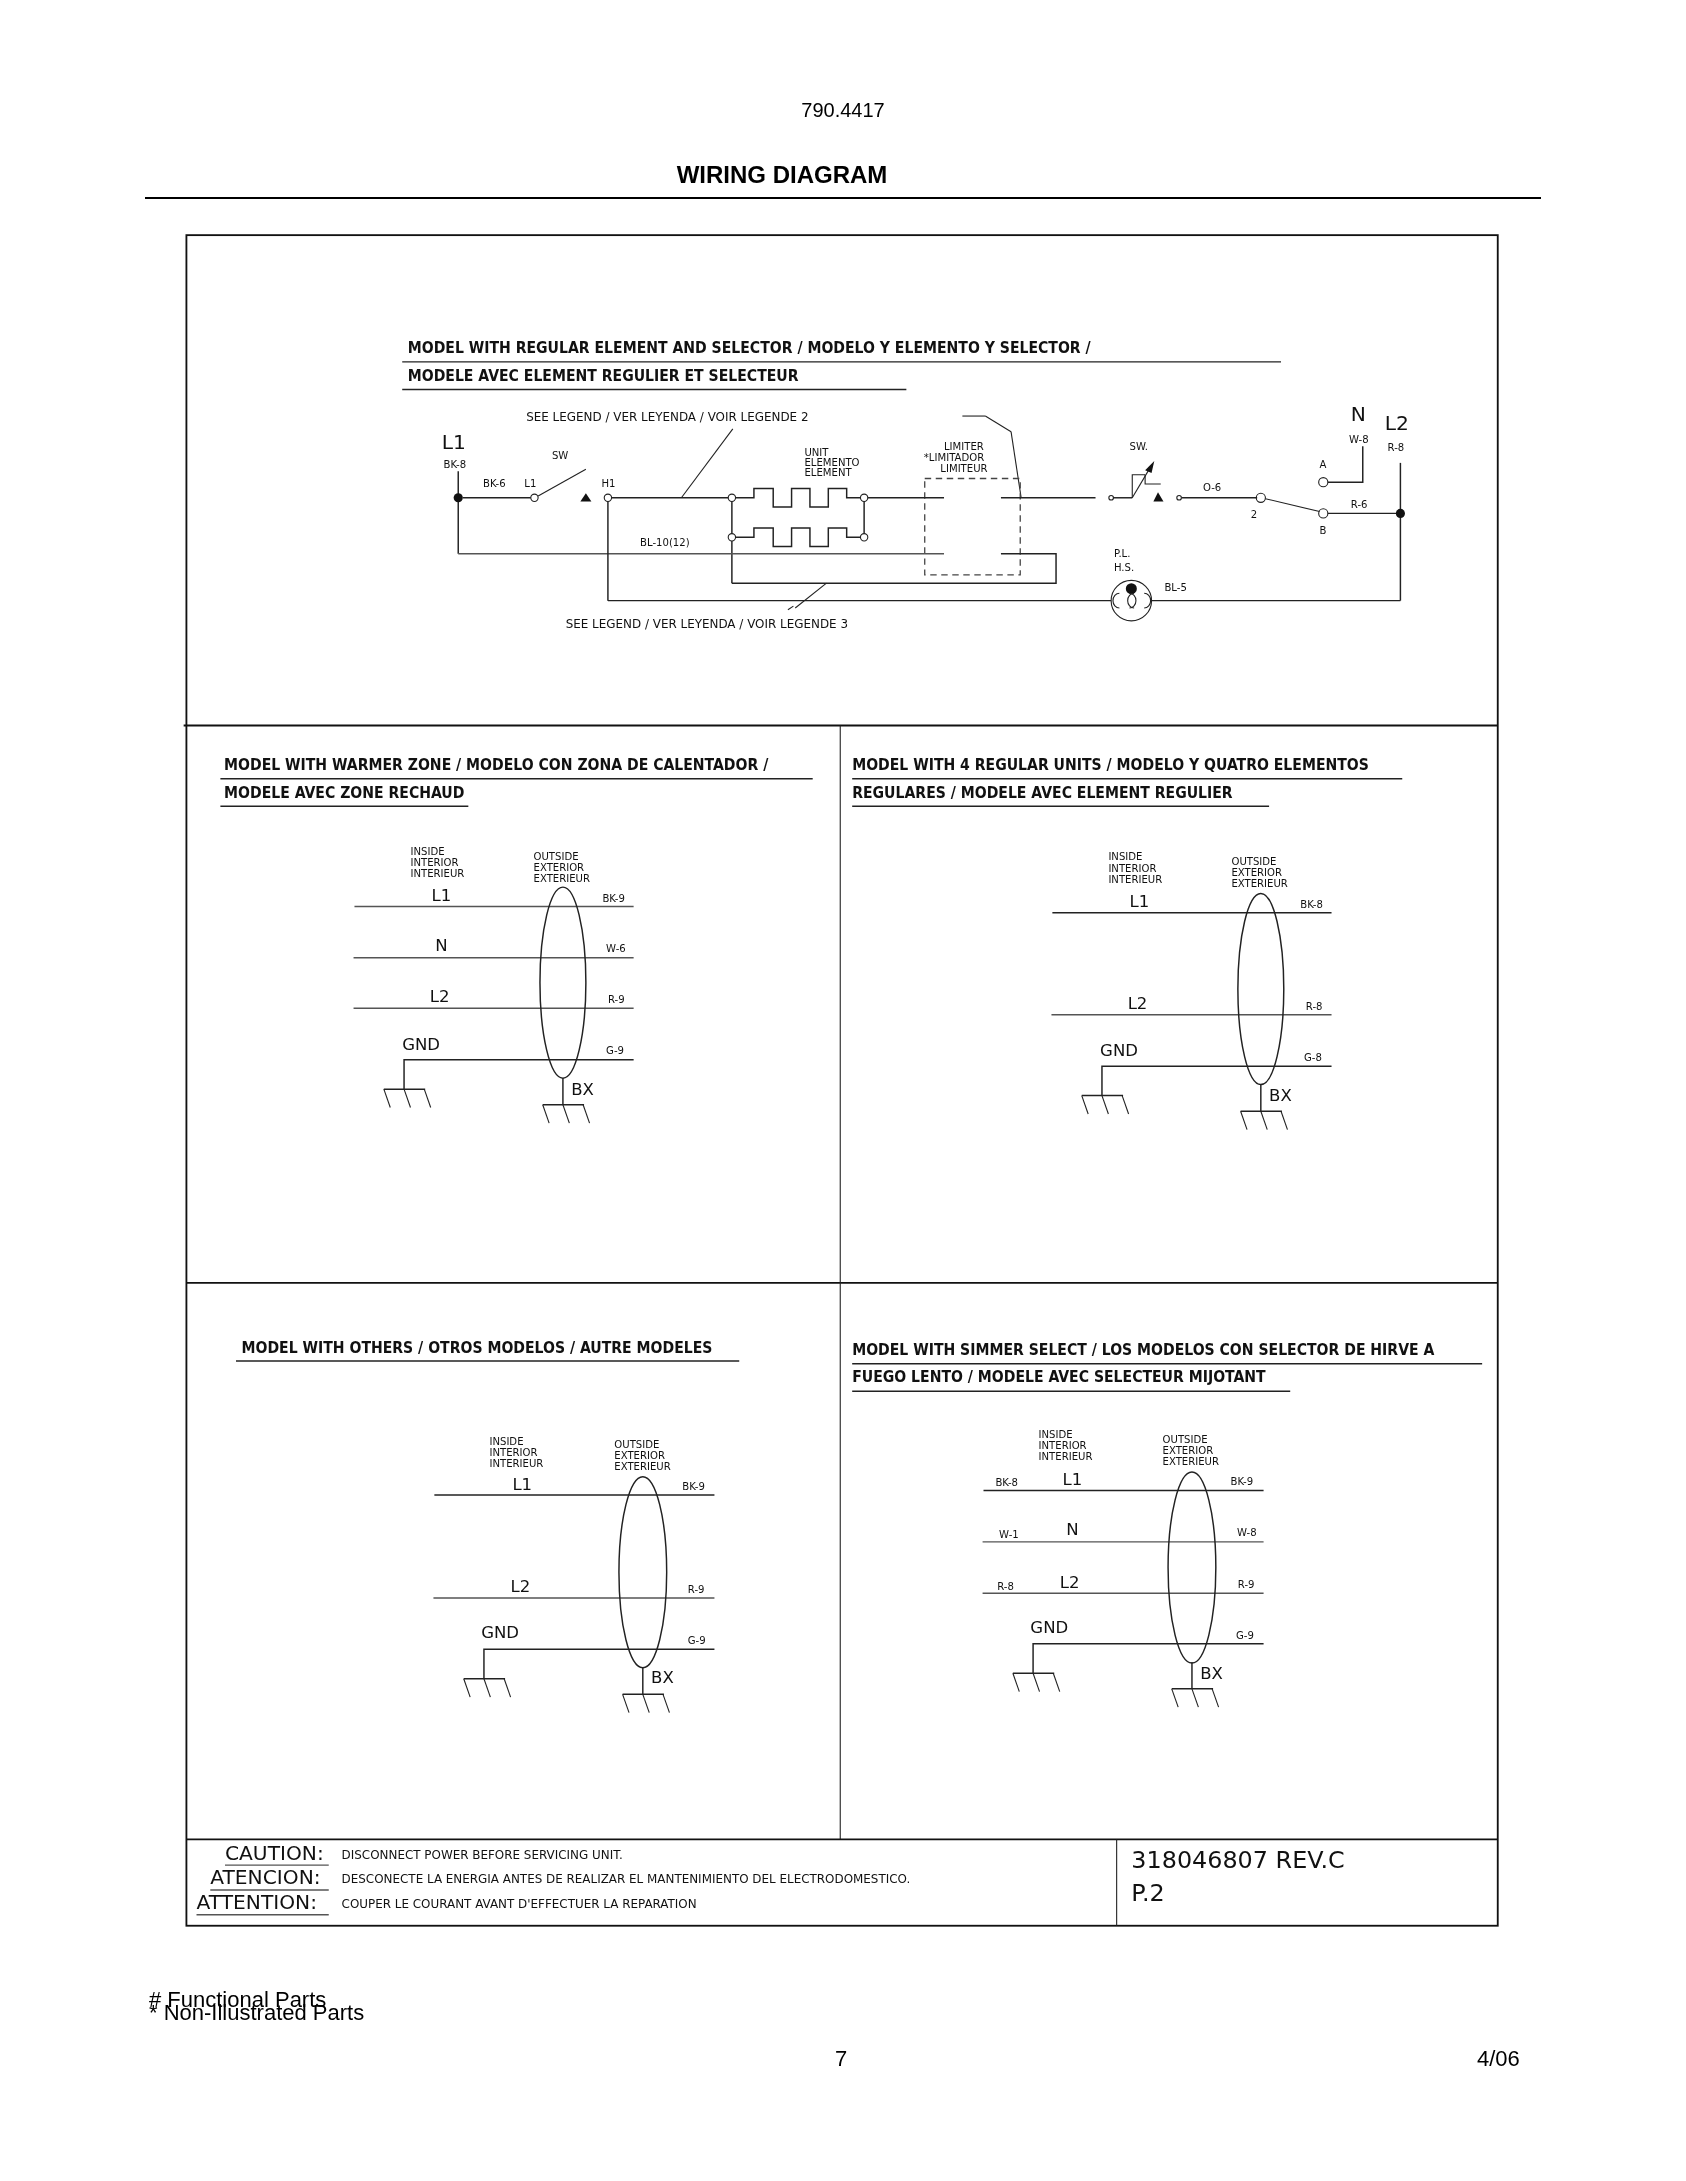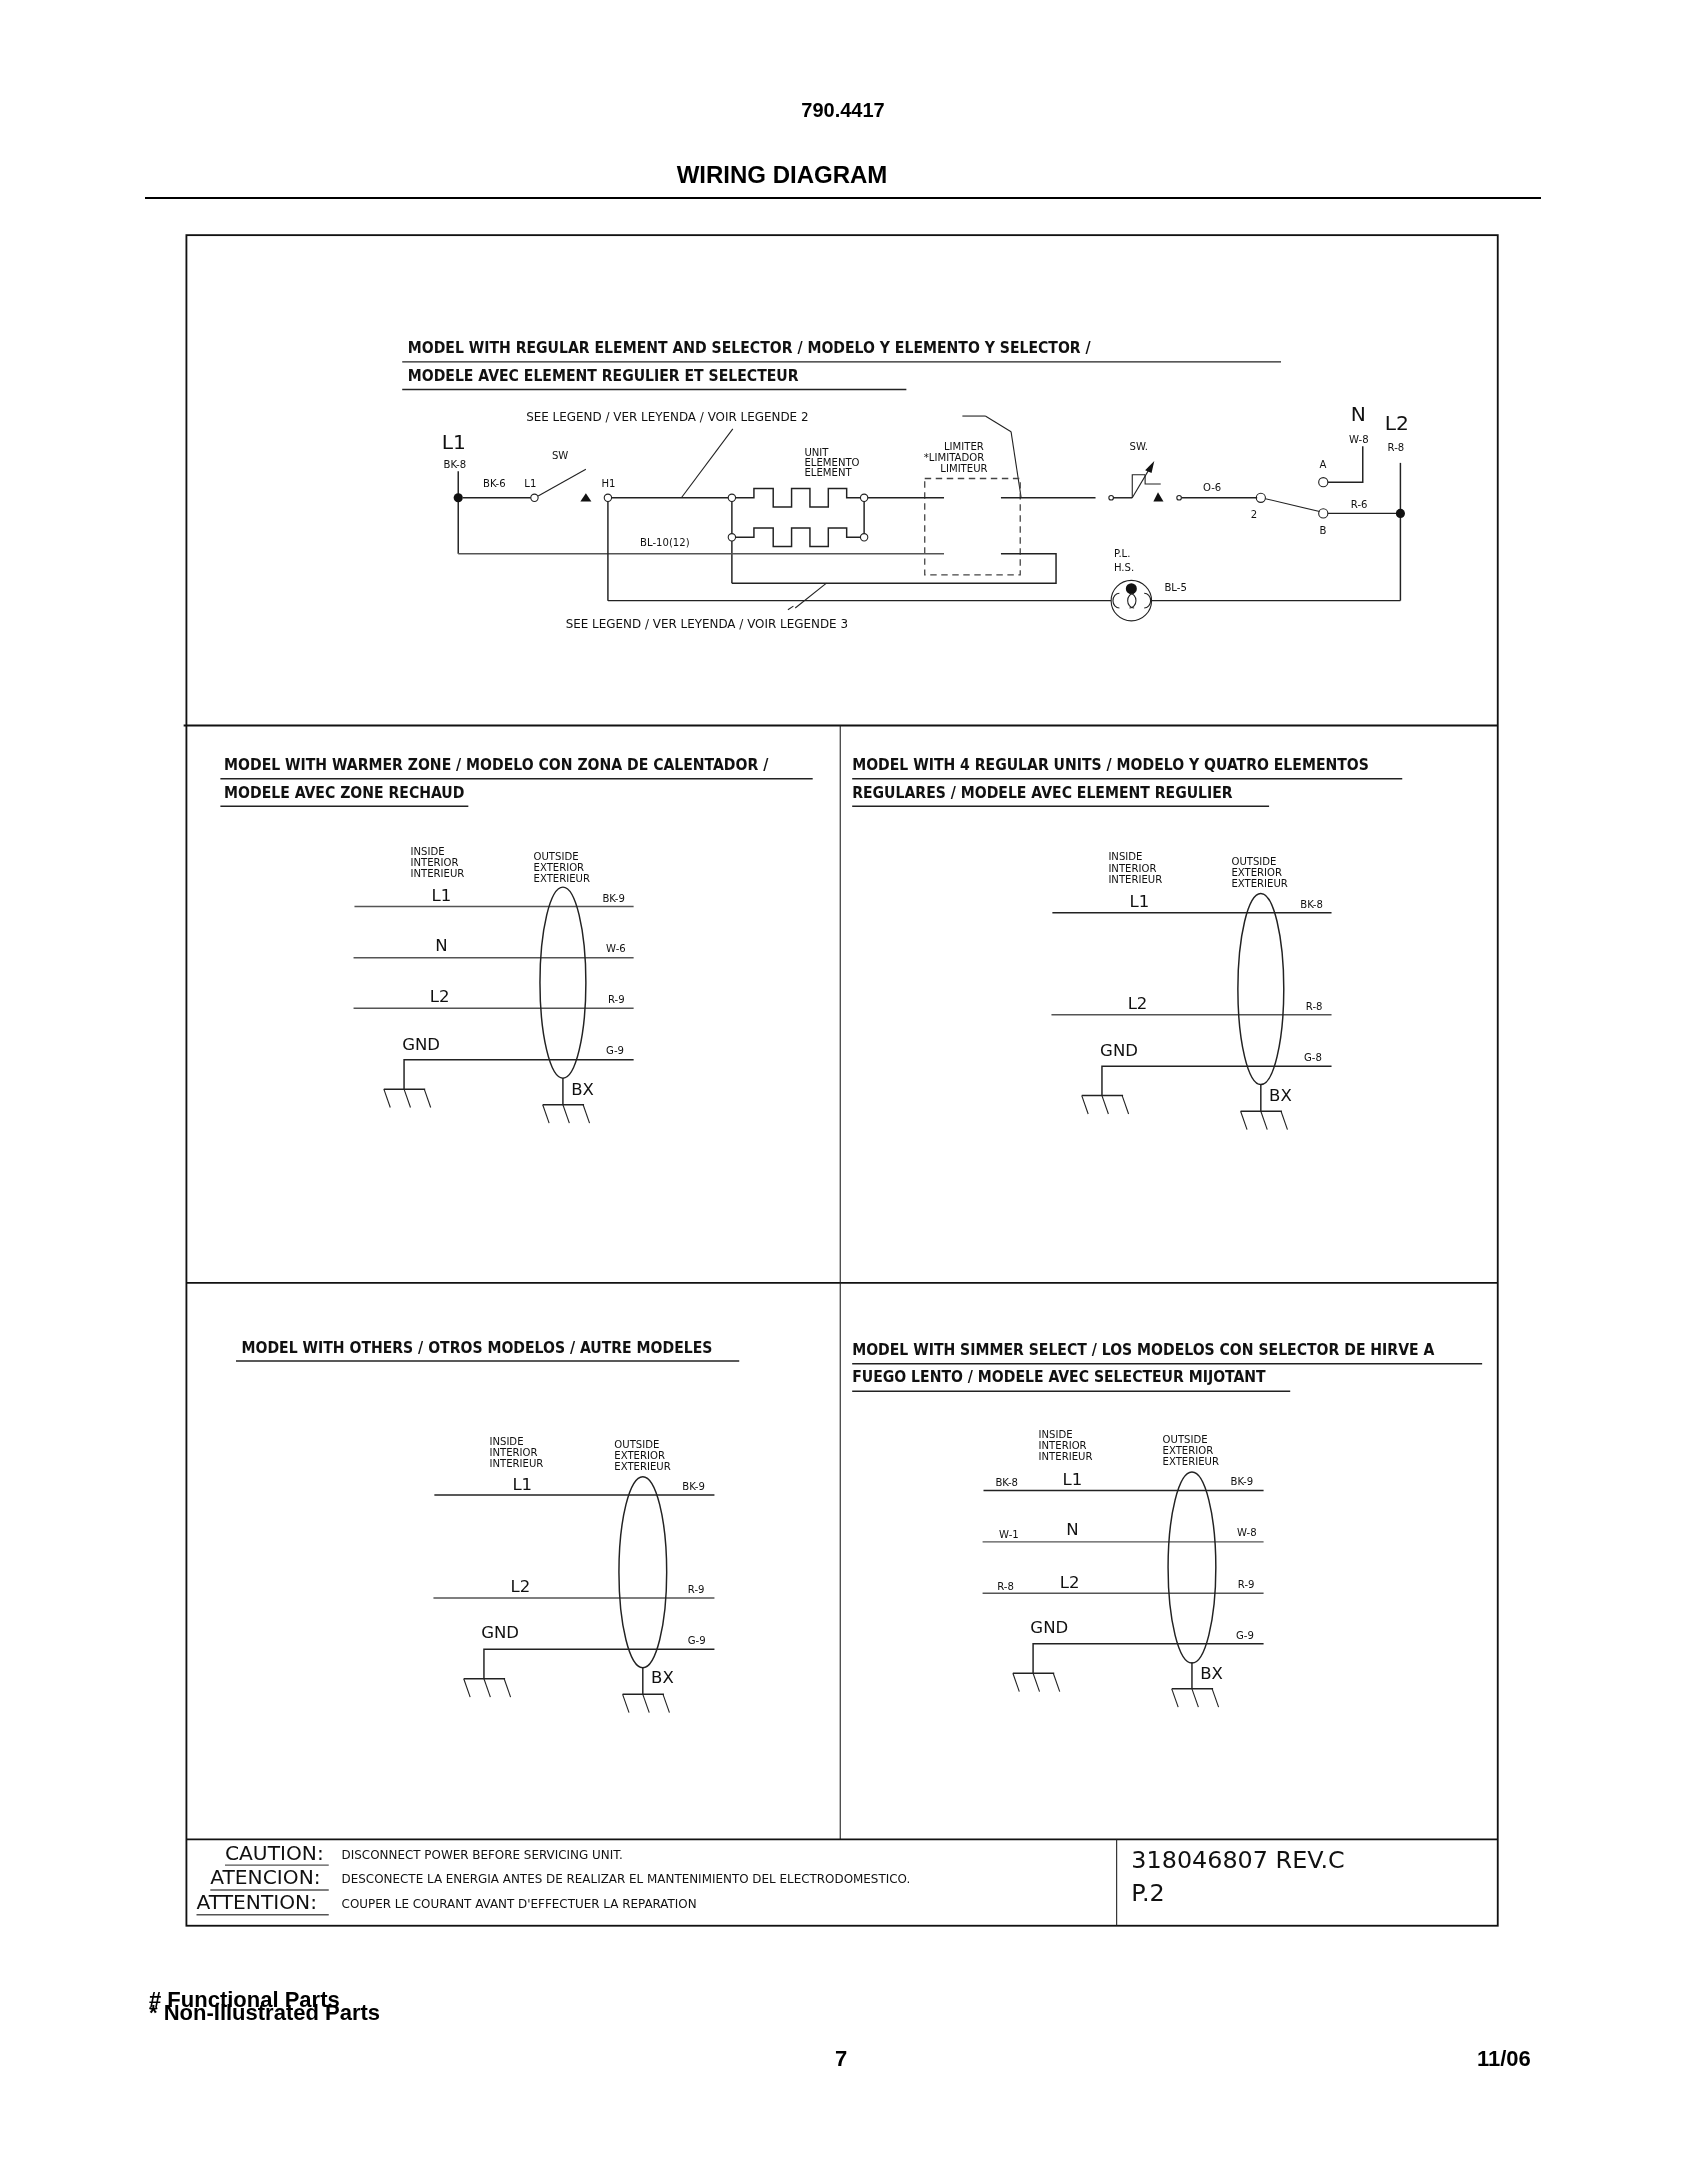--- a/index.html
+++ b/index.html
@@ -1,17 +1,17 @@
 <!DOCTYPE html>
 <html style="font-size:14.7px"><head>
 <meta charset="utf-8">
 <style>
   html, body { margin: 0; padding: 0; background: #ffffff; }
   body { width: 1686px; height: 2182px; position: relative; overflow: hidden; font-family: "Liberation Sans", sans-serif; color: #000; }
-  .abs { position: absolute; font-weight: bold; }
+  .abs { position: absolute; }
   .doc-number { left: 0; width: 1686px; top: 99px; text-align: center; font-size: 20px; letter-spacing: 0; }
   .doc-title { left: 0; width: 1564px; top: 161px; text-align: center; font-size: 24px; font-weight: bold; }
   .title-rule { left: 145px; top: 197px; width: 1396px; height: 1.8px; background: #000; }
   .foot { font-size: 22px; }
   svg#diagram { position: absolute; left: 0; top: 0; }
   svg text { font-family: "DejaVu Sans Mono", "Liberation Mono", monospace; fill: #111; }
   .cad { font-family: "DejaVu Sans", "Liberation Sans", sans-serif; font-weight: normal; fill: #111; }
   .hdr { font-size: 17px; font-family: "DejaVu Sans Condensed", "DejaVu Sans", sans-serif; font-weight: bold; }
   .wire { stroke: #222; stroke-width: 1.6; fill: none; }
   .wire-g { stroke: #555; stroke-width: 1.6; fill: none; }
@@ -317,14 +317,14 @@
     <line class="wire-g" x1="214" y1="2085" x2="358" y2="2085"></line>
     <text class="cad lbl" x="372" y="2078">COUPER LE COURANT AVANT D'EFFECTUER LA REPARATION</text>
     <text class="cad" style="font-size:26px" x="1232" y="2034">318046807 REV.C</text>
     <text class="cad" style="font-size:26px" x="1232" y="2070">P.2</text>
   </g>
 </svg>
 
 <div class="abs foot" style="left:149px; top:1987px;"># Functional Parts</div>
 <div class="abs foot" style="left:149px; top:2000px;">* Non-Illustrated Parts</div>
 <div class="abs foot" style="left:835px; top:2046px;">7</div>
-<div class="abs foot" style="left:1477px; top:2046px;">11/06</div>
+<div class="abs foot" style="left:1477px; top:2046px;">4/06</div>
 
 
 </body></html>

